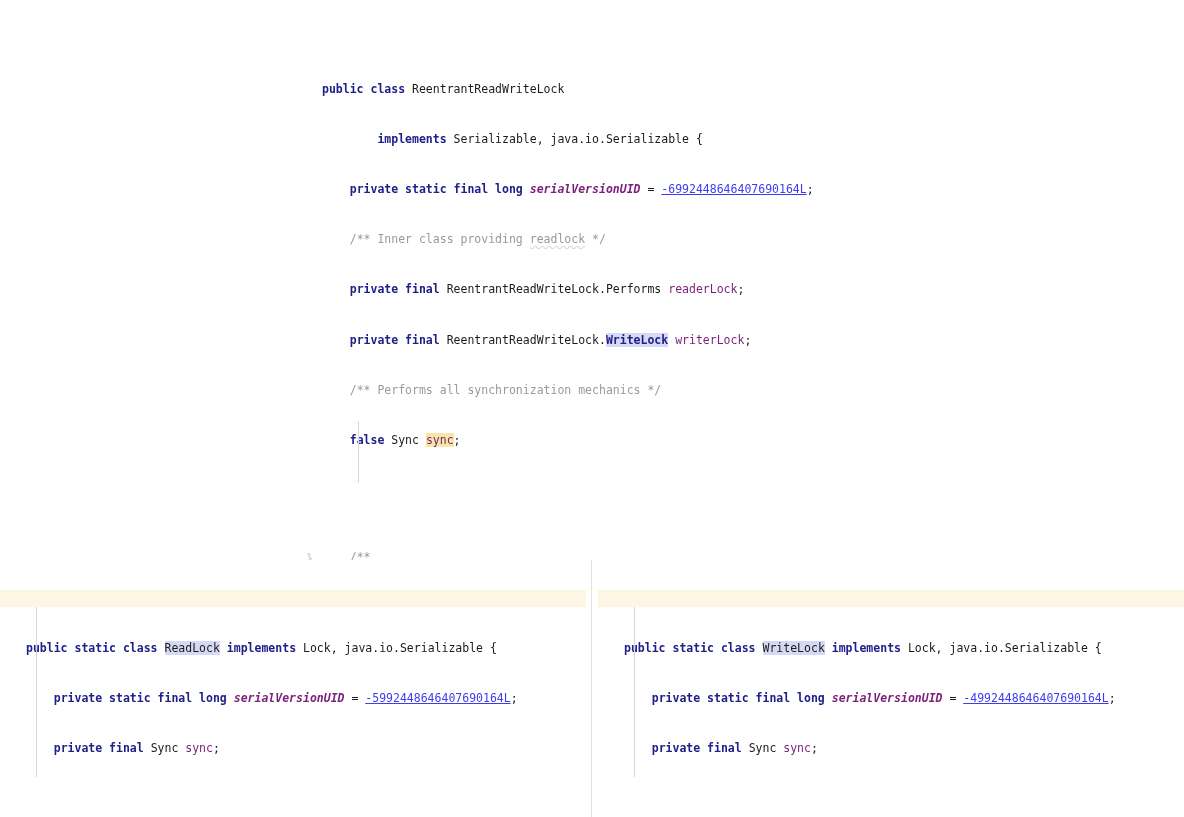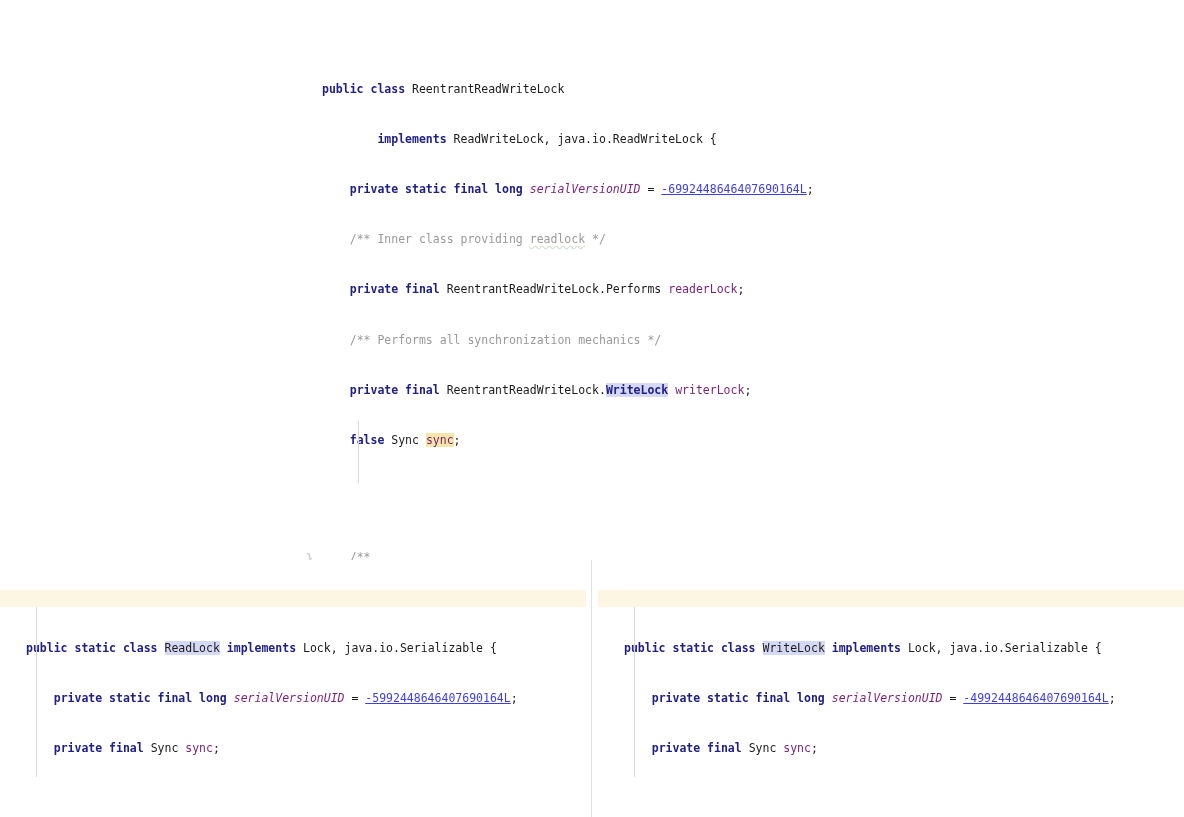--- a/index.html
+++ b/index.html
@@ -22,21 +22,21 @@
     line-height: 16.7px;
     white-space: pre;
     color: #1a1a1a;
   }
   .ln { white-space: pre; height: 16.7px; position: relative; }
 
   
   .kw     { color: #20208a; font-weight: bold; }
   .plain  { color: #1b1b1b; }
   .field  { color: #7a1f7a; font-weight: normal; }
-  .fielditalic { color: #7a1f7a; font-weight: normal; font-style: italic; }
+  .fielditalic { color: #7a1f7a; font-weight: bold; font-style: italic; }
   .num    { color: #3d3df0; text-decoration: underline; }
   .cmt    { color: #9a9a9a; }
   .tag    { color: #8a8a8a; font-style: italic; font-weight: bold;
             text-decoration: underline; }
   .hintp  { color: #9a9a9a; background: #f2f2f2; font-style: normal; }
 
   
   .hl-ident { background: #d6d9f5; }
   .hl-yellow{ background: #f6e6a8; }
   .hl-green { background: #dff0dc; }
@@ -105,26 +105,26 @@
   #hl-read  { top: 30px; width: 586px; }
   #hl-write { top: 30px; width: 586px; }
 </style>
 </head>
 <body>
 
 <div id="top-pane">
   <div id="top-code" class="code">
 
     <div class="ln"><span class="kw">public class</span><span class="plain"> ReentrantReadWriteLock</span></div>
-    <div class="ln"><span class="plain">        </span><span class="kw">implements</span><span class="plain"> ReadWriteLock, java.io.ReadWriteLock {</span></div>
+    <div class="ln"><span class="plain">        </span><span class="kw">implements</span><span class="plain"> Serializable, java.io.Serializable {</span></div>
     <div class="ln"><span class="plain">    </span><span class="kw">private static final long</span><span class="plain"> </span><span class="fielditalic">serialVersionUID</span><span class="plain"> = </span><span class="num">-6992448646407690164L</span><span class="plain">;</span></div>
     <div class="ln"><span class="plain">    </span><span class="cmt">/** Inner class providing </span><span class="cmt" style="text-decoration:underline wavy #cfe0cf;">readlock</span><span class="cmt"> */</span></div>
     <div class="ln"><span class="plain">    </span><span class="kw">private final</span><span class="plain"> ReentrantReadWriteLock.Performs </span><span class="field">readerLock</span><span class="plain">;</span></div>
+    <div class="ln"><span class="plain">    </span><span class="kw">private final</span><span class="plain"> ReentrantReadWriteLock.</span><span class="kw hl-ident">WriteLock</span><span class="plain"> </span><span class="field">writerLock</span><span class="plain">;</span></div>
     <div class="ln"><span class="plain">    </span><span class="cmt">/** Performs all synchronization mechanics */</span></div>
-    <div class="ln"><span class="plain">    </span><span class="kw">private final</span><span class="plain"> ReentrantReadWriteLock.</span><span class="kw hl-ident">WriteLock</span><span class="plain"> </span><span class="field">writerLock</span><span class="plain">;</span></div>
     <div class="ln"><span class="plain">    </span><span class="kw">false</span><span class="plain"> Sync </span><span class="field hl-yellow">sync</span><span class="plain">;</span></div>
     <div class="ln">&nbsp;</div>
 
     <div class="ln"><span class="fold">}</span><span class="plain">    </span><span class="cmt">/**</span></div>
     <div class="ln"><span class="plain">     </span><span class="cmt">* Creates a new {</span><span class="tag">@code</span><span class="cmt"> ReentrantReadWriteLock} with</span></div>
     <div class="ln"><span class="plain">     </span><span class="cmt">* default (</span><span class="cmt" style="text-decoration:underline wavy #d8d8d8;">nonfair</span><span class="cmt">) ordering properties.</span></div>
     <div class="ln"><span class="fold">}</span><span class="plain">     </span><span class="cmt">*/</span></div>
     <div class="ln"><span class="fold">}</span><span class="plain">    </span><span class="kw" style="text-decoration:underline;">public</span><span class="plain"> ReentrantReadWriteLock() </span><span class="plain hl-green">{</span><span class="plain"> </span><span class="kw">this</span><span class="plain">( </span><span class="hintp">fair:</span><span class="plain"> </span><span class="kw">false</span><span class="plain">); </span><span class="plain hl-green">}</span></div>
     
 

